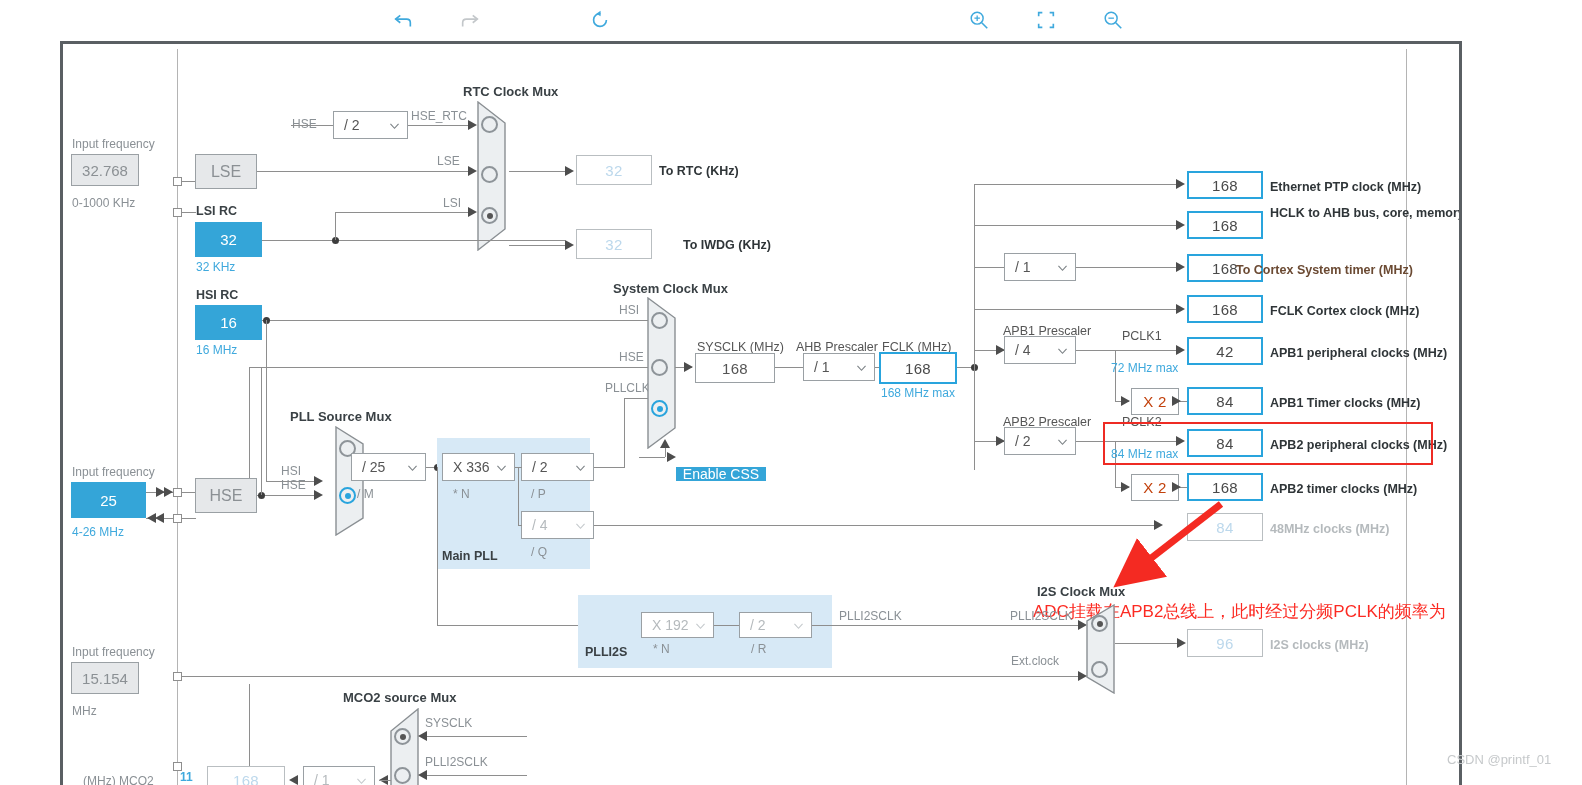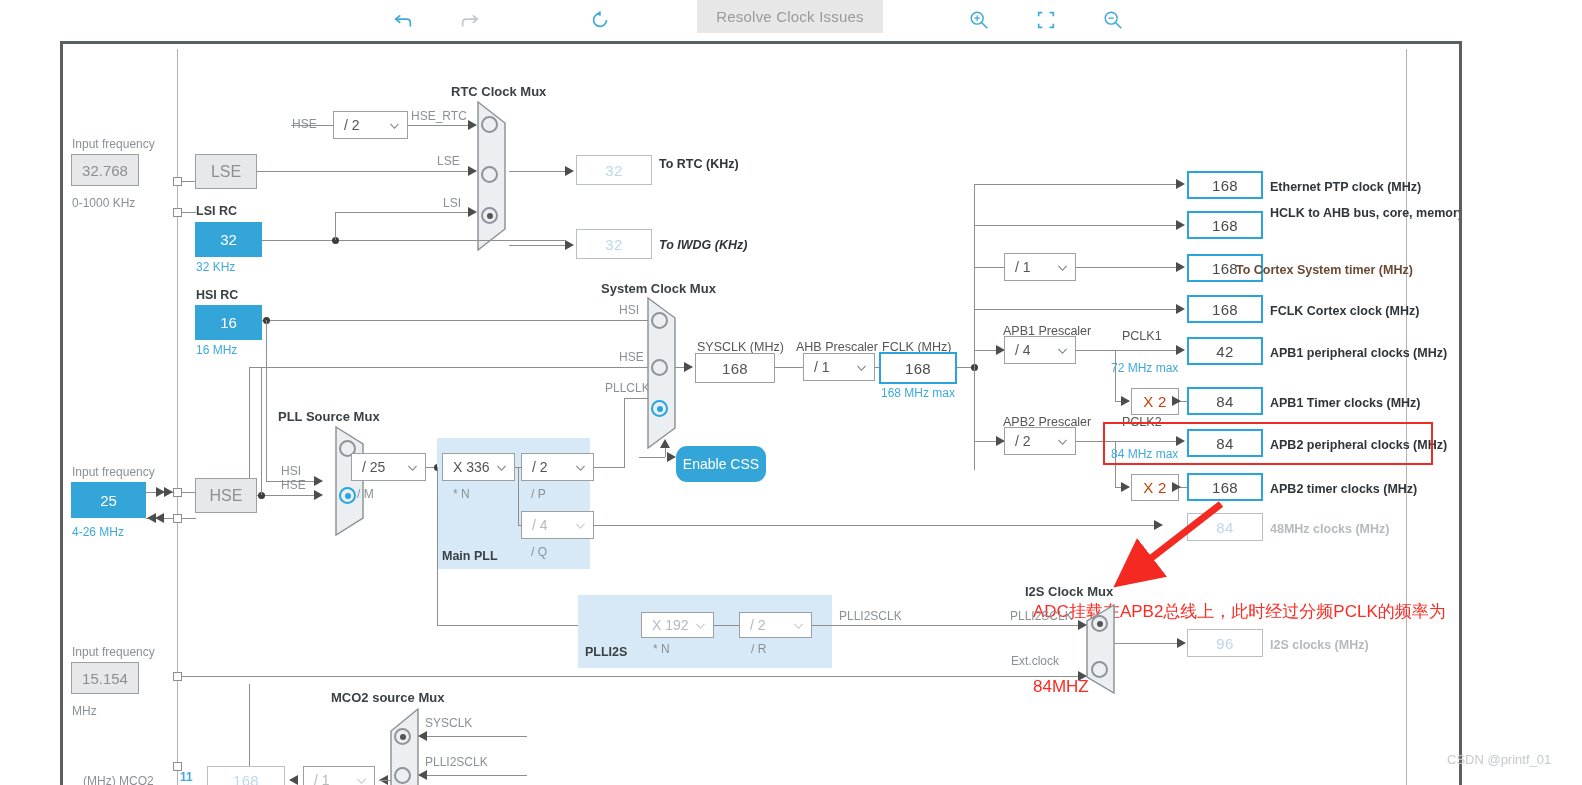--- a/index.html
+++ b/index.html
@@ -87,21 +87,21 @@
   .sel.dis { color: #b5babd; }
 
   
   .lbl { position: absolute; font-size: 12px; color: #8a9095; white-space: nowrap; }
   .lbl-d { position: absolute; font-size: 12.5px; color: #555; white-space: nowrap; }
   .lbl-b { position: absolute; font-size: 12.5px; color: #3a4145; font-weight: bold; white-space: nowrap; }
   .lbl-out { position: absolute; font-size: 12.5px; color: #2f3538; font-weight: bold; white-space: nowrap; }
   .lbl-out.warn { color: #6b4a33; }
   .lbl-out.dis { color: #b5babd; }
   .lbl-blue { position: absolute; font-size: 12px; color: #3fa9dd; white-space: nowrap; }
-  .lbl-ttl { position: absolute; font-size: 13px; color: #3a4145; font-weight: bold; white-space: nowrap; }
+  .lbl-ttl { position: absolute; font-size: 13px; color: #3a4145; font-weight: bold; white-space: nowrap; margin-left: 12px; }
 
   
   .mux { position: absolute; }
   .mux svg { display: block; }
   .radio { position: absolute; width: 17px; height: 17px; border-radius: 50%;
     border: 2px solid #8e9499; background: #eceff1; cursor: pointer; }
   .radio.on::after { content:''; position:absolute; left:3.5px; top:3.5px;
     width: 6px; height: 6px; border-radius: 50%; background: #555; }
   .radio.onblue { border-color: #29a4dd; }
   .radio.onblue::after { content:''; position:absolute; left:3.5px; top:3.5px;
@@ -141,21 +141,20 @@
       </svg>
     </div>
 
     <div class="tb-btn" style="left:582px;">
       <svg width="22" height="22" viewBox="0 0 24 24">
         <path d="M19 12 A7 7 0 1 1 12.5 5" fill="none" stroke="#3fa9dd" stroke-width="1.8"></path>
         <path d="M12.6 2 L12.6 8 L8 5.2 Z" fill="#3fa9dd"></path>
       </svg>
     </div>
 
-    <div class="tb-resolve">Resolve Clock Issues</div>
 
     <div class="tb-btn" style="left:961px;">
       <svg width="22" height="22" viewBox="0 0 24 24">
         <circle cx="10" cy="10" r="6.5" fill="none" stroke="#3fa9dd" stroke-width="1.6"></circle>
         <path d="M15 15 L21 21" stroke="#3fa9dd" stroke-width="1.8"></path>
         <path d="M7 10 L13 10 M10 7 L10 13" stroke="#3fa9dd" stroke-width="1.4"></path>
       </svg>
     </div>
 
     <div class="tb-btn" style="left:1028px;">
@@ -212,26 +211,26 @@
         <path d="M1 1 L28 22 L28 128 L1 149 Z" fill="#eceff1" stroke="#8a8f93" stroke-width="1.4"></path>
       </svg>
     </div>
     <div class="radio" style="left:418px; top:72px;"></div>
     <div class="radio" style="left:418px; top:122px;"></div>
     <div class="radio on" style="left:418px; top:163px;"></div>
 
     <div class="hw" style="left:446px; top:127px; width:56px;"></div>
     <div class="arr" style="left:502px; top:122px;"></div>
     <div class="vbox disabled" style="left:513px; top:111px; width:76px; height:30px;">32</div>
-    <div class="lbl-out" style="left:596px; top:113px;">To RTC (KHz)</div>
+    <div class="lbl-out" style="left:596px; top:120px;">To RTC (KHz)</div>
 
     <div class="hw" style="left:446px; top:201px; width:56px;"></div>
     <div class="arr" style="left:502px; top:196px;"></div>
     <div class="vbox disabled" style="left:513px; top:185px; width:76px; height:30px;">32</div>
-    <div class="lbl-out" style="left:596px; top:194px;font-style:italic;">To IWDG (KHz)</div>
+    <div class="lbl-out" style="left:620px; top:194px;">To IWDG (KHz)</div>
 
     <div class="lbl-b" style="left:133px; top:160px;">LSI RC</div>
     <div class="bluebox" style="left:132px; top:178px; width:67px; height:35px;">32</div>
     <div class="lbl-blue" style="left:133px; top:216px;">32 KHz</div>
 
     <div class="hw" style="left:199px; top:196px; width:206px;"></div>
     <div class="dot" style="left:269px; top:193px;"></div>
     <div class="vw" style="left:272px; top:168px; height:28px;"></div>
     <div class="hw" style="left:272px; top:168px; width:133px;"></div>
     <div class="arr" style="left:405px; top:163px;"></div>
@@ -346,21 +345,21 @@
     <div class="lbl-ttl" style="left:538px; top:237px;">System Clock Mux</div>
     <div class="mux" style="left:584px; top:253px;">
       <svg width="36" height="152" viewBox="0 0 36 152">
         <path d="M1 1 L28 21 L28 131 L1 151 Z" fill="#eceff1" stroke="#8a8f93" stroke-width="1.4"></path>
       </svg>
     </div>
     <div class="radio" style="left:588px; top:268px;"></div>
     <div class="radio" style="left:588px; top:315px;"></div>
     <div class="radio onblue" style="left:588px; top:356px;"></div>
 
-    <div class="csbtn" style="left:613px; top:402px; width:90px; height:36px;border-radius:11px;">Enable CSS</div>
+    <div class="csbtn" style="left:613px; top:423px; width:90px; height:14px;">Enable CSS</div>
     <div class="arr-u" style="left:597px; top:395px;"></div>
     <div class="vw" style="left:602px; top:404px; height:9px;"></div>
     <div class="hw" style="left:576px; top:413px; width:26px;"></div>
     <div class="arr" style="left:604px; top:408px;"></div>
     <div class="vw" style="left:576px; top:413px; height:0px;"></div>
 
     <div class="lbl-d" style="left:634px; top:296px;">SYSCLK (MHz)</div>
     <div class="hw" style="left:612px; top:323px; width:17px;"></div>
     <div class="arr" style="left:621px; top:318px;"></div>
     <div class="vbox" style="left:632px; top:309px; width:80px; height:30px;">168</div>
@@ -483,21 +482,20 @@
       <defs>
         <marker id="redhead" markerWidth="7" markerHeight="7" refX="2" refY="3.5" orient="auto">
           <path d="M0 0 L7 3.5 L0 7 Z" fill="#f42a22"></path>
         </marker>
       </defs>
       <path d="M98 0 L18 62" stroke="#f42a22" stroke-width="7" fill="none" marker-end="url(#redhead)"></path>
     </svg>
 
     <div class="annot" style="left:970px; top:505px; width:520px;">
       <div>ADC挂载在APB2总线上，此时经过分频PCLK的频率为</div>
-      <div>84MHZ</div>
     </div>
 
     <div class="vw" style="left:374px; top:423px; height:158px;"></div>
     <div class="hw" style="left:374px; top:581px; width:144px;"></div>
     <div class="pllbg" style="left:515px; top:551px; width:254px; height:73px;"></div>
     <div class="lbl-b" style="left:522px; top:601px;">PLLI2S</div>
 
     <div class="sel dis" style="left:578px; top:568px; width:73px; height:26px;">
       <span>X 192</span>
       <svg class="cv" viewBox="0 0 10 7">

